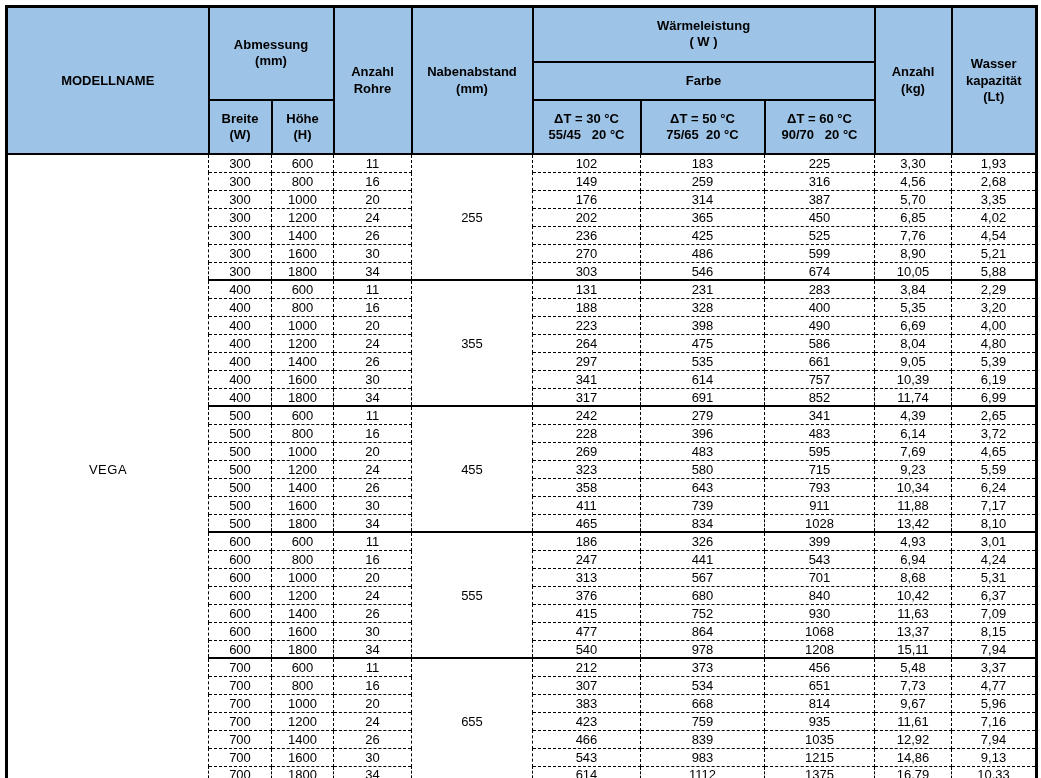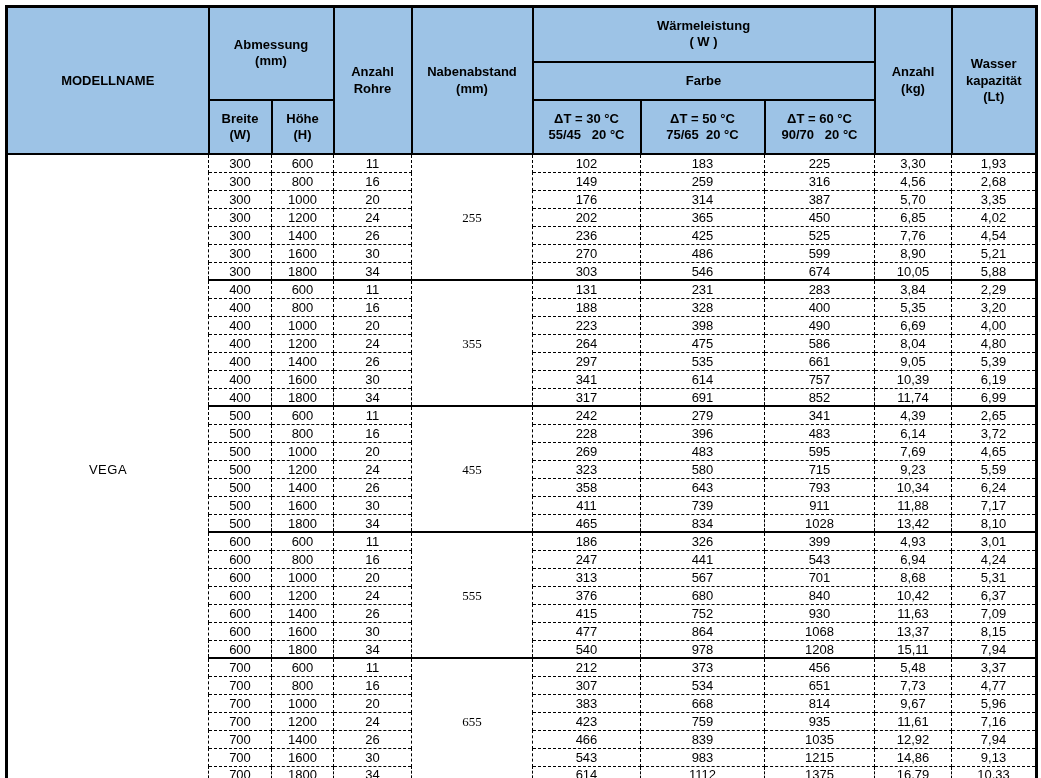--- a/index.html
+++ b/index.html
@@ -46,21 +46,21 @@
   tr.header-r2 { height: 31px; }
   tr.header-r3 { height: 37px; }
   td.model-cell {
     border-right: 2px solid #000;
     border-left: none;
     border-top: none;
     border-bottom: none;
     font-size: 13px;
     letter-spacing: 0.5px;
   }
-  td.naben-cell { border: 2px solid #000; font-family: Liberation Serif, serif; }
+  td.naben-cell { border: 2px solid #000; }
   tr.group-start td { border-top: 2px solid #000; }
   thead th { border-bottom: 2px solid #000; }
 </style>
 </head>
 <body>
 
 <div class="page">
   <table class="spec">
     <colgroup>
       <col style="width:202px">

